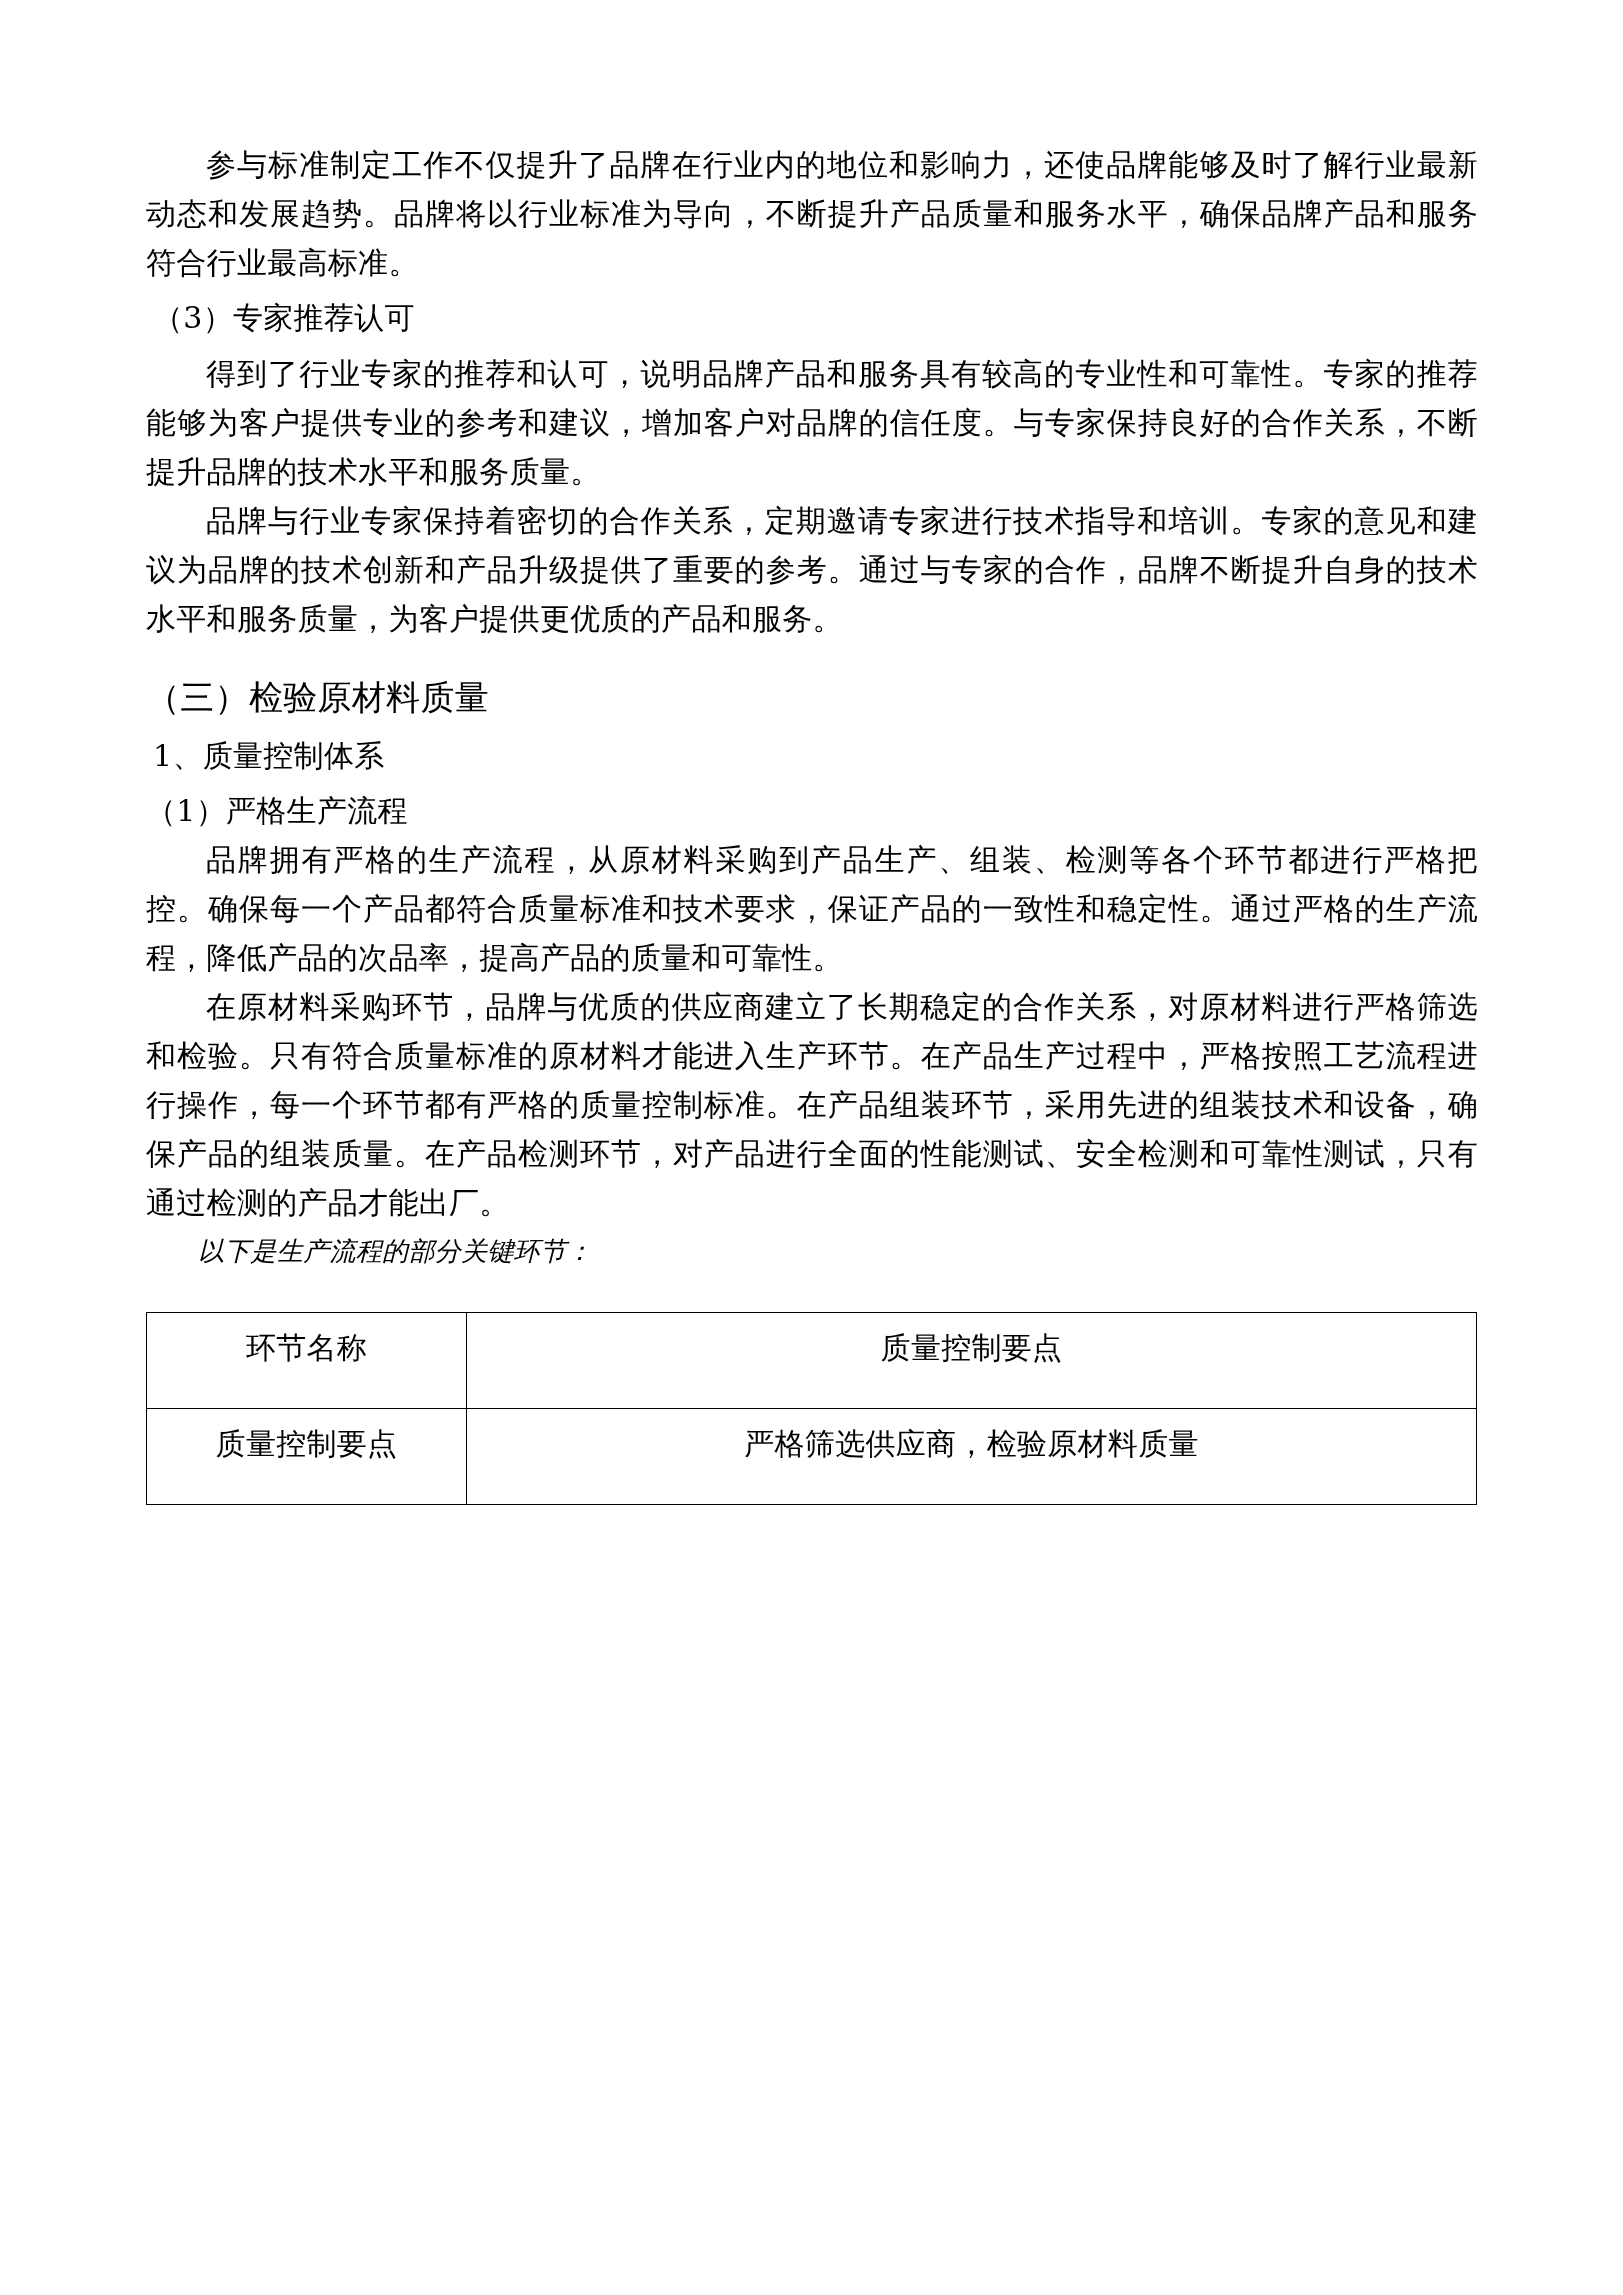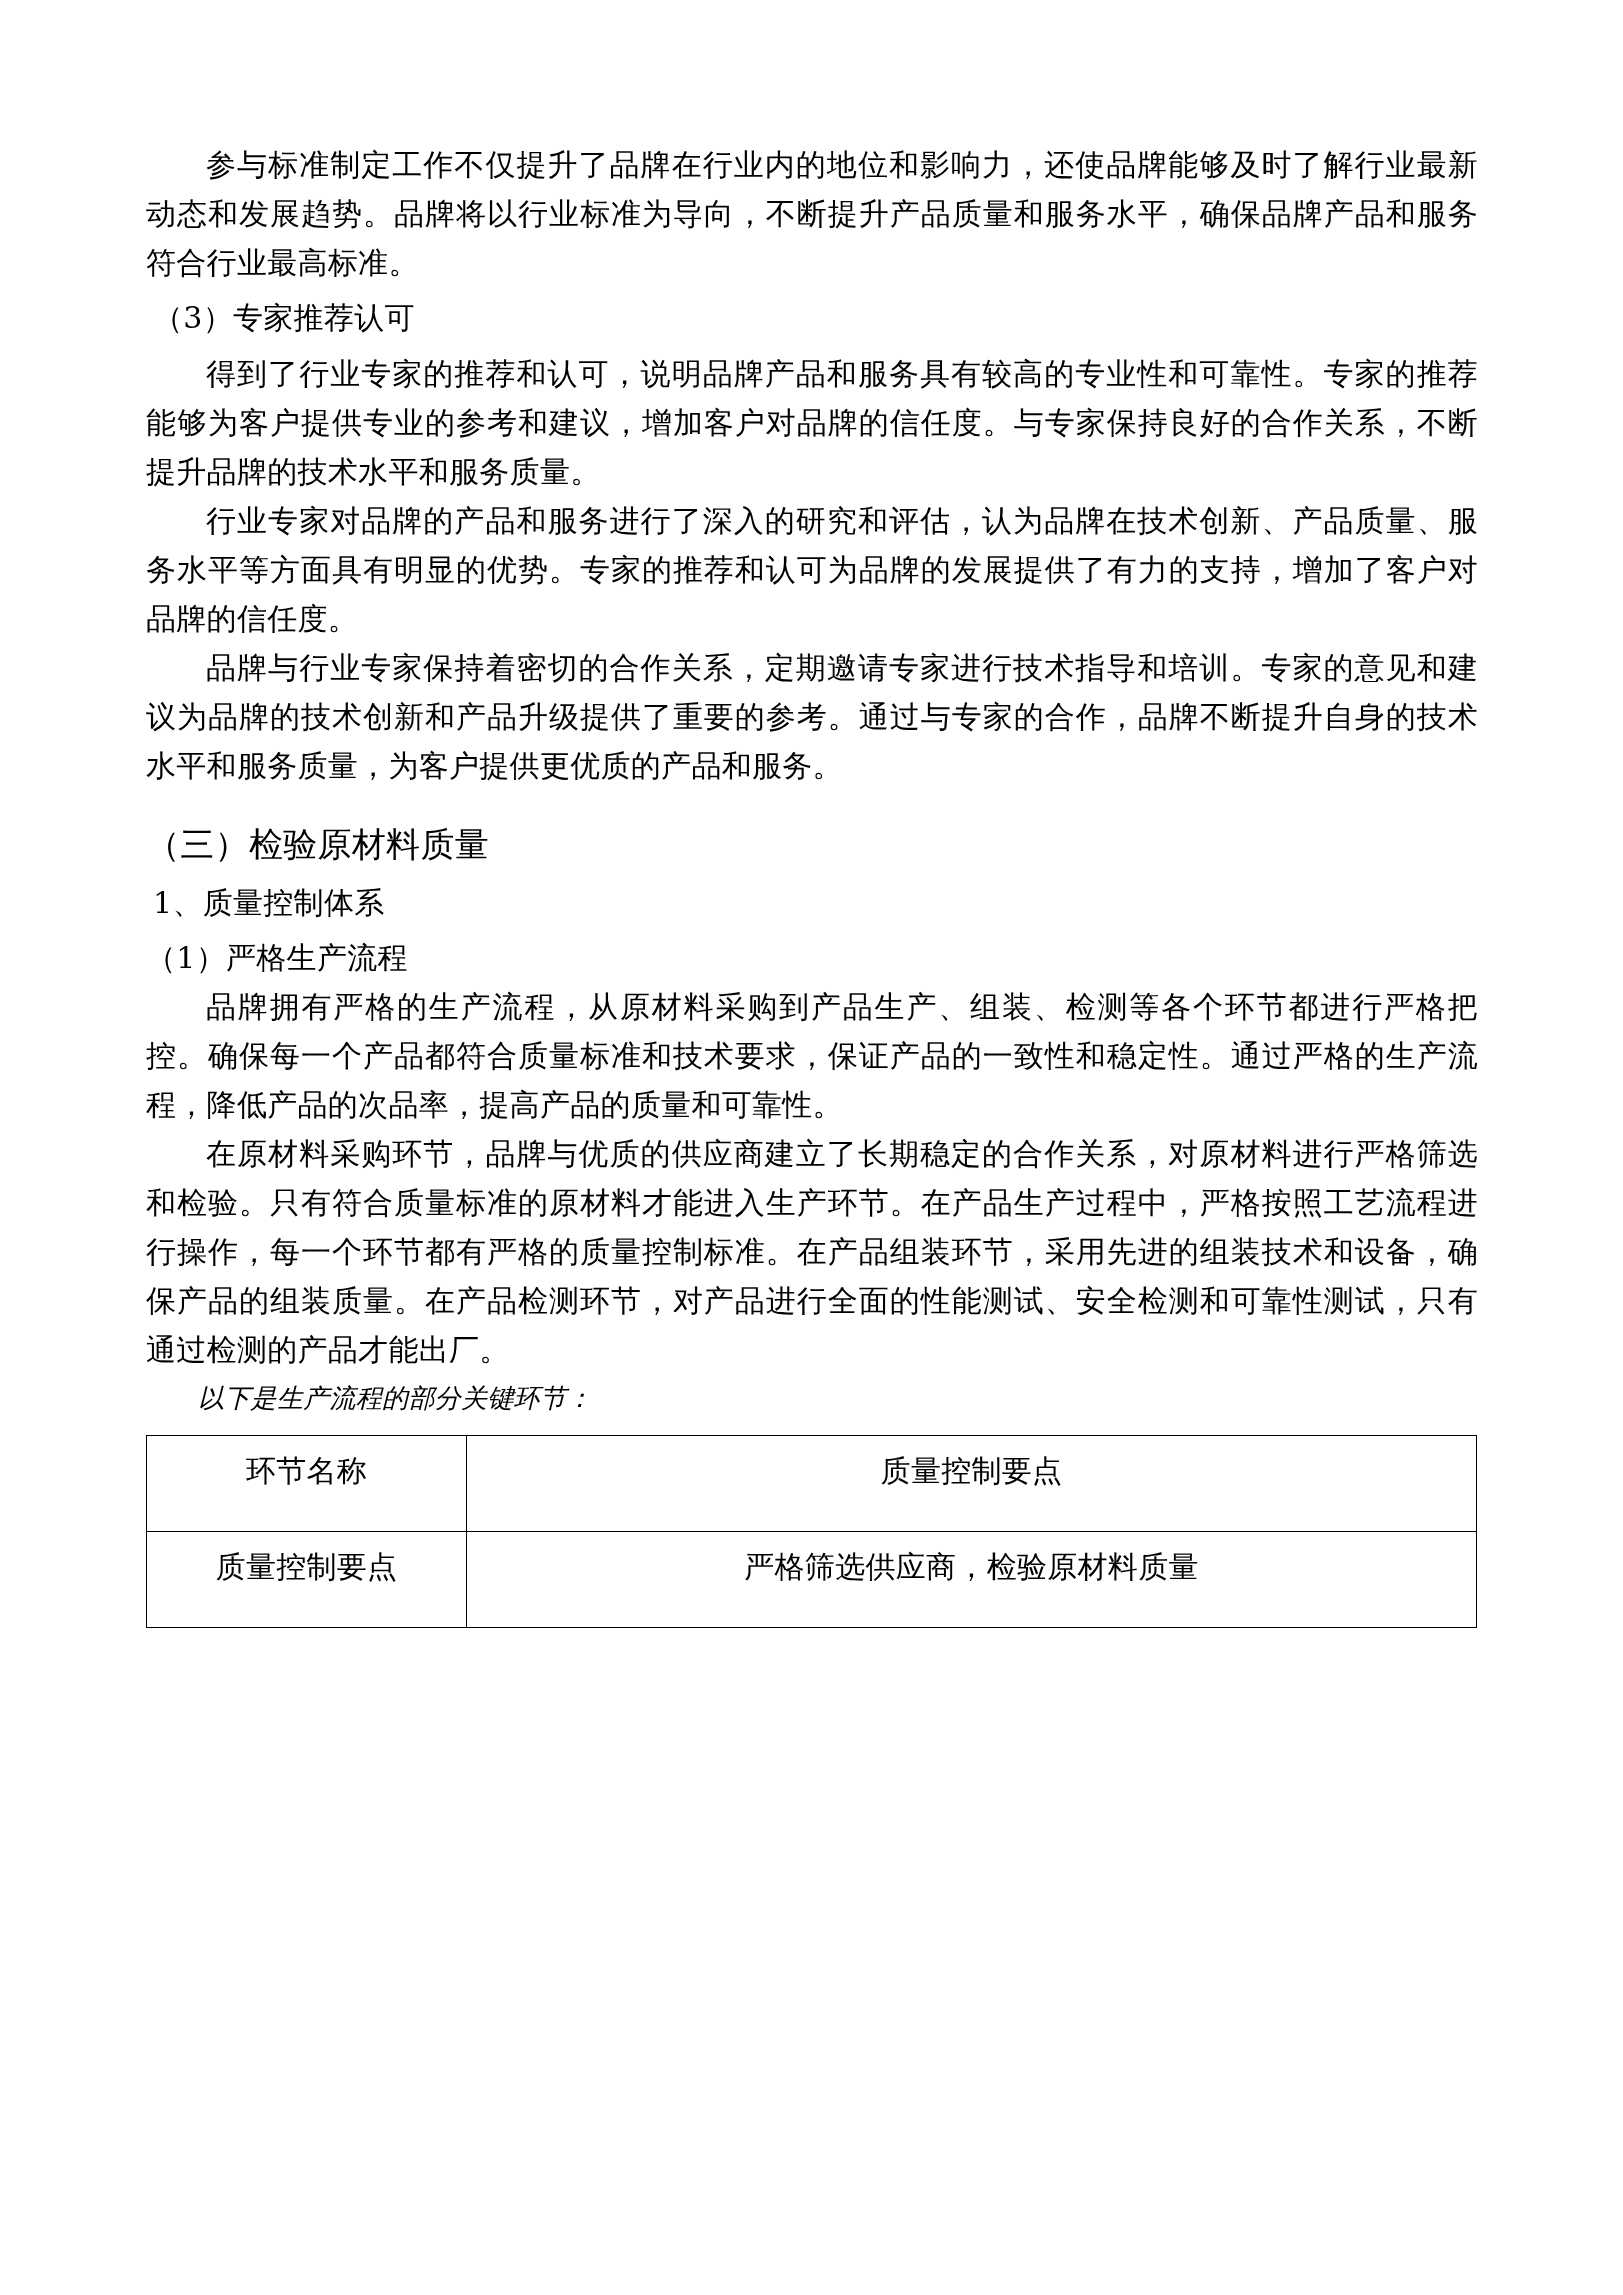--- a/index.html
+++ b/index.html
@@ -60,21 +60,21 @@
     margin: 0;
     font-size: 26px;
     line-height: 49px;
     text-indent: 2em;
     letter-spacing: 0.3px;
     font-style: italic;
   }
   table.flow-table {
     border-collapse: collapse;
     width: 1330px;
-    margin-top: 12px;
+    margin-top: 36px;
     table-layout: fixed;
     border-radius: 10px;
   }
   table.flow-table td {
     border: 1.6px solid #000000;
     font-size: 30px;
     line-height: 46px;
     text-align: center;
     vertical-align: top;
     padding: 11.8px 6.5px 37px 6.5px;
@@ -88,21 +88,20 @@
 
 <div class="page">
   <div class="content">
 
     <p class="body-par">参与标准制定工作不仅提升了品牌在行业内的地位和影响力，还使品牌能够及时了解行业最新动态和发展趋势。品牌将以行业标准为导向，不断提升产品质量和服务水平，确保品牌产品和服务符合行业最高标准。</p>
 
     <p class="h-sub">（3）专家推荐认可</p>
 
     <p class="body-par">得到了行业专家的推荐和认可，说明品牌产品和服务具有较高的专业性和可靠性。专家的推荐能够为客户提供专业的参考和建议，增加客户对品牌的信任度。与专家保持良好的合作关系，不断提升品牌的技术水平和服务质量。</p>
 
-    <p class="body-par">行业专家对品牌的产品和服务进行了深入的研究和评估，认为品牌在技术创新、产品质量、服务水平等方面具有明显的优势。专家的推荐和认可为品牌的发展提供了有力的支持，增加了客户对品牌的信任度。</p>
 
     <p class="body-par">品牌与行业专家保持着密切的合作关系，定期邀请专家进行技术指导和培训。专家的意见和建议为品牌的技术创新和产品升级提供了重要的参考。通过与专家的合作，品牌不断提升自身的技术水平和服务质量，为客户提供更优质的产品和服务。</p>
 
     <div class="spacer-md"></div>
 
     <p class="h-major">（三）检验原材料质量</p>
 
     <p class="h-sub">1、质量控制体系</p>
 
     <p class="h-sub-indent">（1）严格生产流程</p>

